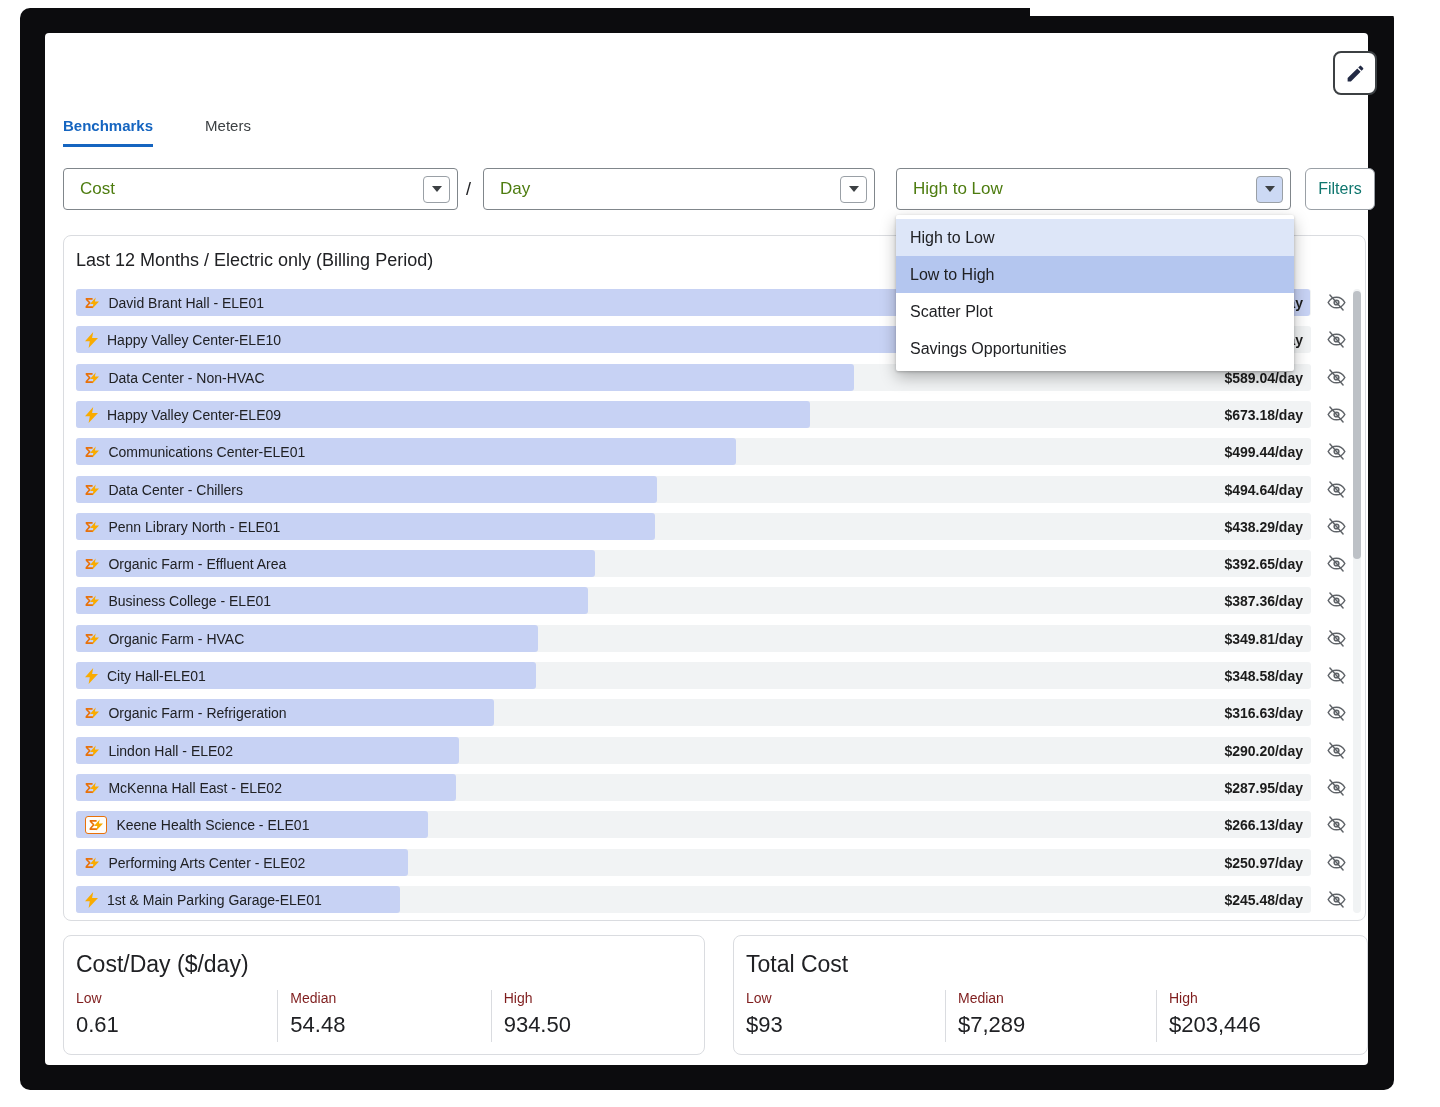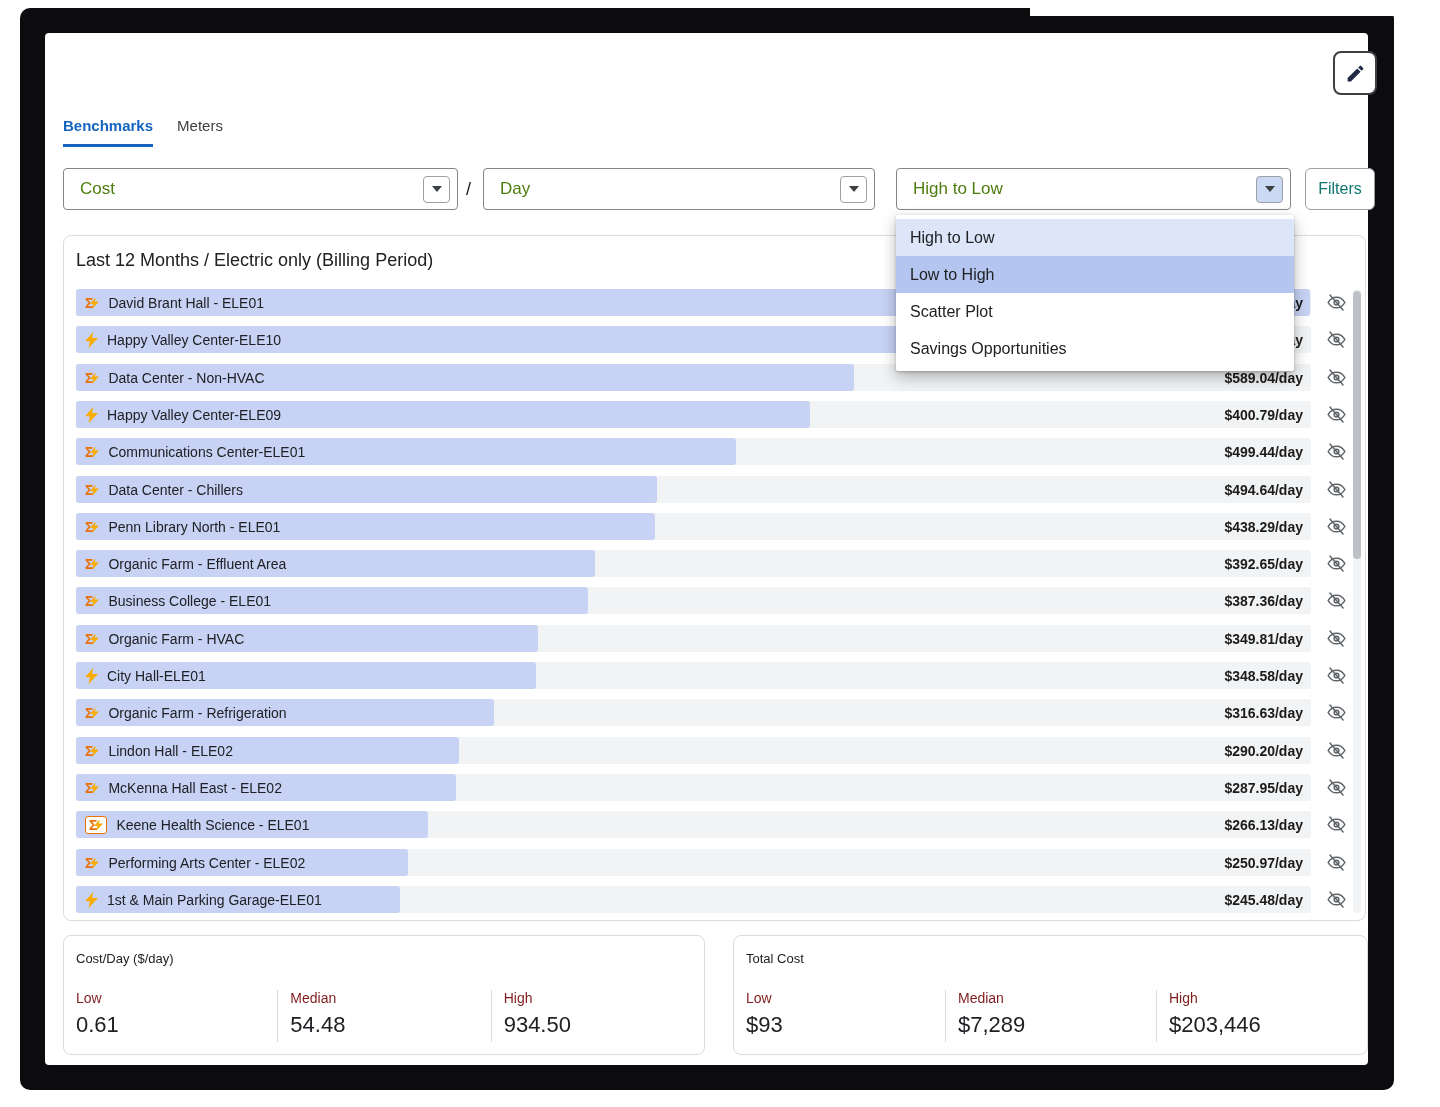--- a/index.html
+++ b/index.html
@@ -16,21 +16,21 @@
   .breadcrumb { position:absolute; left:18px; top:24px; height:30px; display:flex; align-items:center; gap:9px; font-size:16.5px; }
   .bc-link { color:var(--accent-blue,#1565c0); cursor:pointer; }
   .bc-sep  { display:flex; align-items:center; }
   .bc-title { font-weight:700; color:#202124; margin-left:2px; }
   .layers-wrap { display:flex; align-items:center; margin-left:4px; }
 
   .edit-btn { position:absolute; left:1288px; top:18px; width:44px; height:44px; background:#fff;
               border:2px solid #3c4043; border-radius:8px; display:flex; align-items:center; justify-content:center; cursor:pointer; }
 
   
-  .tabs { position:absolute; left:18px; top:84px; display:flex; gap:24px; font-size:15px; }
+  .tabs { position:absolute; left:18px; top:84px; display:flex; gap:52px; font-size:15px; }
   .tab { padding-bottom:10px; color:#3c4043; cursor:pointer; }
   .tab.active { color:var(--accent-blue,#1565c0); font-weight:700; border-bottom:3px solid var(--accent-blue,#1565c0); }
 
   
   .select { position:absolute; top:135px; height:42px; background:#fff; border:1px solid #80868b; border-radius:4px;
             display:flex; align-items:center; justify-content:space-between; font-size:17px; color:#4d7c0f; cursor:pointer; }
   .select .lbl { padding-left:16px; }
   .chevbox { width:27px; height:27px; margin-right:7px; border:1px solid #9aa0a6; border-radius:4px;
              display:flex; align-items:center; justify-content:center; background:#fff; }
   .chevbox.open { background:#ccd9f4; }
@@ -60,21 +60,21 @@
   .sg { color:var(--sigma-orange,#e8710a); font-weight:700; font-size:14px; margin-right:-3px; }
   .row-name { font-size:14px; color:#202124; white-space:nowrap; }
   .row-value { position:absolute; right:8px; top:0; height:27px; display:flex; align-items:center;
                font-size:14px; font-weight:700; color:#1b1b1b; white-space:nowrap; }
   .eye { position:absolute; left:1246px; top:0; width:28px; height:27px; display:flex; align-items:center; justify-content:center; cursor:pointer; }
   .scrollbar { position:absolute; left:1289px; top:53px; width:8px; height:624px; background:#f1f3f4; border-radius:4px; }
   .scroll-thumb { position:absolute; left:0; top:2px; width:8px; height:268px; background:#bdc1c6; border-radius:4px; cursor:grab; }
 
   
   .stat-card { position:absolute; top:902px; height:120px; background:#fff; border:1px solid #dadce0; border-radius:8px; }
-  .stat-title { position:absolute; left:12px; top:15px; font-size:13px; color:#202124; }
+  .stat-title { position:absolute; left:12px; top:15px; font-size:23px; color:#202124; }
   .stat-cols { position:absolute; left:0; top:54px; display:flex; width:100%; }
   .stat-col { width:214px; padding-left:12px; height:52px; }
   .stat-col + .stat-col { border-left:1px solid #dadce0; }
   .stat-label { font-size:14px; color:#7f1d1d; margin-bottom:6px; }
   .stat-value { font-size:22px; color:#202124; }
 </style>
 </head>
 <body>
 
 <div id="canvas">
@@ -197,21 +197,21 @@
             <div class="track">
               <div class="bar" style="width: 734px;"></div>
               <div class="row-inner">
                 <span class="micon">
                   <svg width="13" height="16" viewBox="0 0 13 16">
                     <path d="M8.2 0 L0 9.3 H4.8 L3.6 16 L13 5.9 H7.1 Z" fill="#f9ab00"></path>
                   </svg>
                 </span>
                 <span class="row-name">Happy Valley Center-ELE09</span>
               </div>
-              <span class="row-value">$400.79/day</span>
+              <span class="row-value">$673.18/day</span>
             </div>
             <span class="eye">
               <svg width="21" height="21" viewBox="0 0 24 24" fill="none" stroke="#5f6368" stroke-width="1.7" stroke-linecap="round">
                 <path d="M2.5 12c2-3.8 5.4-6.1 9.5-6.1s7.5 2.3 9.5 6.1c-2 3.8-5.4 6.1-9.5 6.1S4.5 15.8 2.5 12z"></path>
                 <circle cx="12" cy="12" r="2.7"></circle>
                 <line x1="4.5" y1="3.5" x2="19.5" y2="20.5"></line>
               </svg>
             </span>
           </div>
           <div class="rowwrap" style="top: 149px;">

